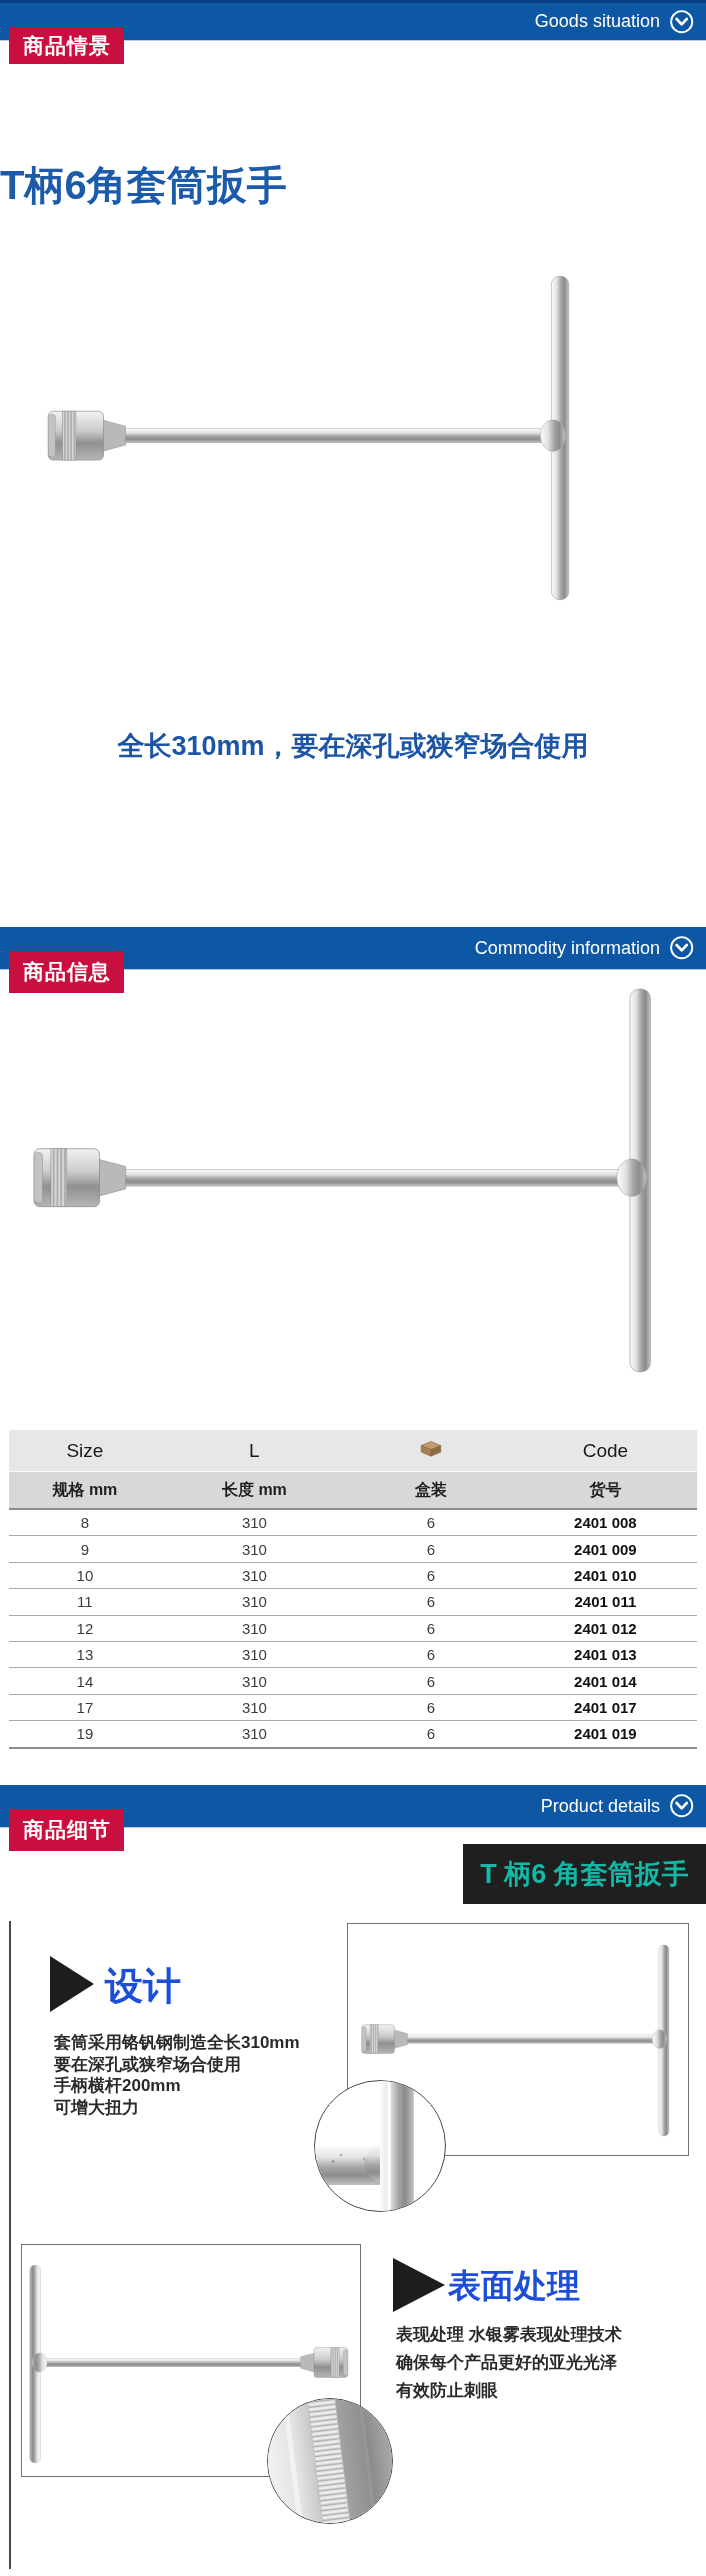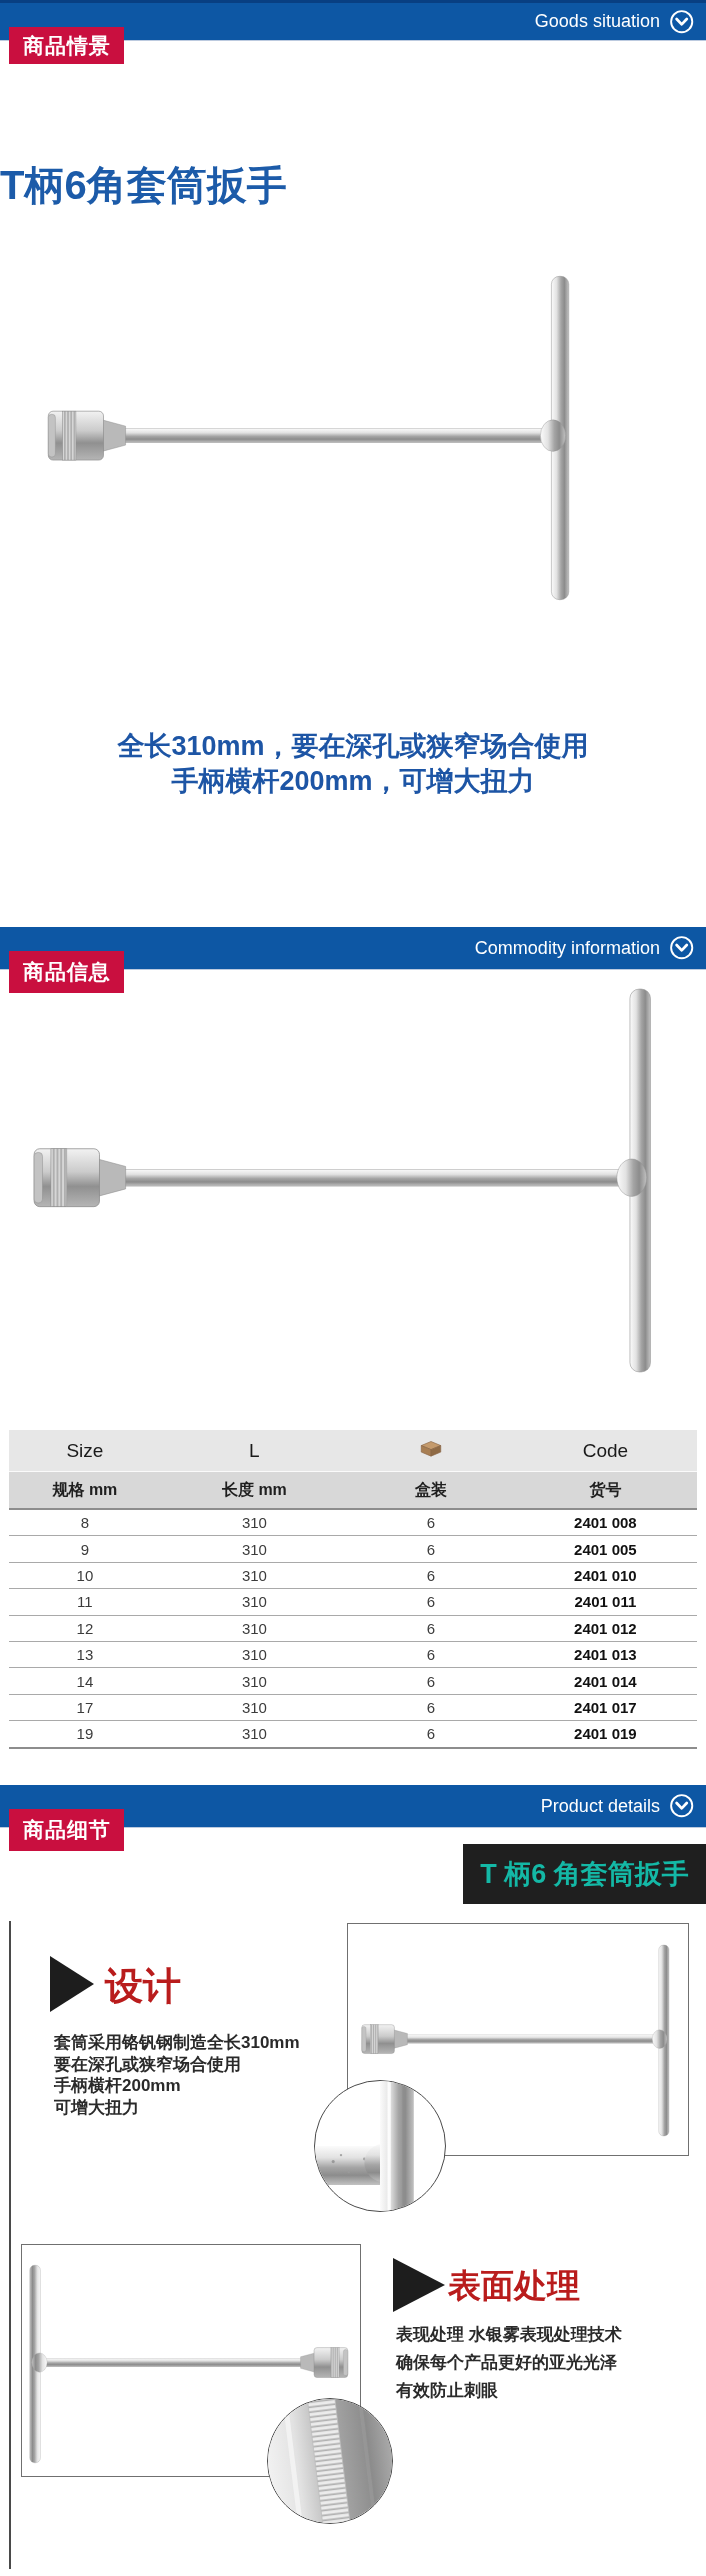--- a/index.html
+++ b/index.html
@@ -42,21 +42,21 @@
   .spec td.code{font-weight:bold;color:#111;}
   .spec tr:last-child td{border-bottom:2.8px solid var(--thick_line);}
 
   
   .blackbar{position:absolute;left:463px;top:1844px;width:243px;height:60px;background:var(--black_bar);
             display:flex;align-items:center;justify-content:center;color:#14b8a6;font-size:27px;font-weight:bold;}
   .leftrule{position:absolute;left:9.4px;top:1921px;width:1.9px;height:648px;background:#4a4a4a;}
   .tri{position:absolute;width:0;height:0;border-style:solid;border-color:transparent;}
   .tri.design{left:50px;top:1956px;border-width:28px 0 28px 44px;border-left-color:#1d1d1d;}
   .tri.surface{left:393px;top:2258px;border-width:27px 0 27px 52px;border-left-color:#1d1d1d;}
-  .dtitle{position:absolute;font-weight:bold;color:#b91c1c;}
+  .dtitle{position:absolute;font-weight:bold;color:#1d4ed8;}
   .dtitle.design{left:105px;top:1961px;font-size:38px;}
   .dtitle.surface{left:448px;top:2264px;font-size:33px;}
   .dlines{position:absolute;color:#2a2a2a;}
   .dlines.design{left:54px;top:2032px;font-size:17px;line-height:21.7px;font-weight:bold;}
   .dlines.surface{left:396px;top:2321px;font-size:17px;line-height:28px;font-weight:bold;}
   .detailbox{position:absolute;border:0.9px solid #707070;background:#fff;box-sizing:border-box;}
   .box1{left:347px;top:1923px;width:342px;height:233px;}
   .box2{left:21px;top:2244px;width:340px;height:233px;}
   .mag{position:absolute;border-radius:50%;border:1.9px solid #4a4a4a;background:#fff;overflow:hidden;z-index:5;}
   .mag1{left:314px;top:2080px;width:130px;height:130px;}
@@ -128,21 +128,20 @@
   </div>
 
   <div class="title">T柄6角套筒扳手</div>
 
   <svg class="wrench" style="left:42px;top:240px" width="552" height="396" viewBox="0 0 586 420">
     <use href="#twrench"></use>
   </svg>
 
   <div class="desc">
     <div>全长310mm，要在深孔或狭窄场合使用</div>
-    <div>手柄横杆200mm，可增大扭力</div>
   </div>
 
   <div class="hdr" style="top:927px;height:43px">
     <div class="red">商品信息</div>
     <div class="spacer"></div>
     <div class="en">Commodity information</div>
     <svg class="chev" viewBox="0 0 24 24">
       <circle cx="12" cy="12" r="10" fill="none" stroke="#fff" stroke-width="1.8"></circle>
       <path d="M7.2 9.5l4.8 5 4.8-5" fill="none" stroke="#fff" stroke-width="2.6" stroke-linecap="round" stroke-linejoin="round"></path>
     </svg>
@@ -181,21 +180,21 @@
     <tr>
       <td>8</td>
           <td>310</td>
       <td>6</td>
           <td class="code">2401 008</td>
     </tr>
     <tr>
       <td>9</td>
           <td>310</td>
       <td>6</td>
-          <td class="code">2401 005</td>
+          <td class="code">2401 009</td>
     </tr>
     <tr>
       <td>10</td>
           <td>310</td>
       <td>6</td>
           <td class="code">2401 010</td>
     </tr>
     <tr>
       <td>11</td>
           <td>310</td>

